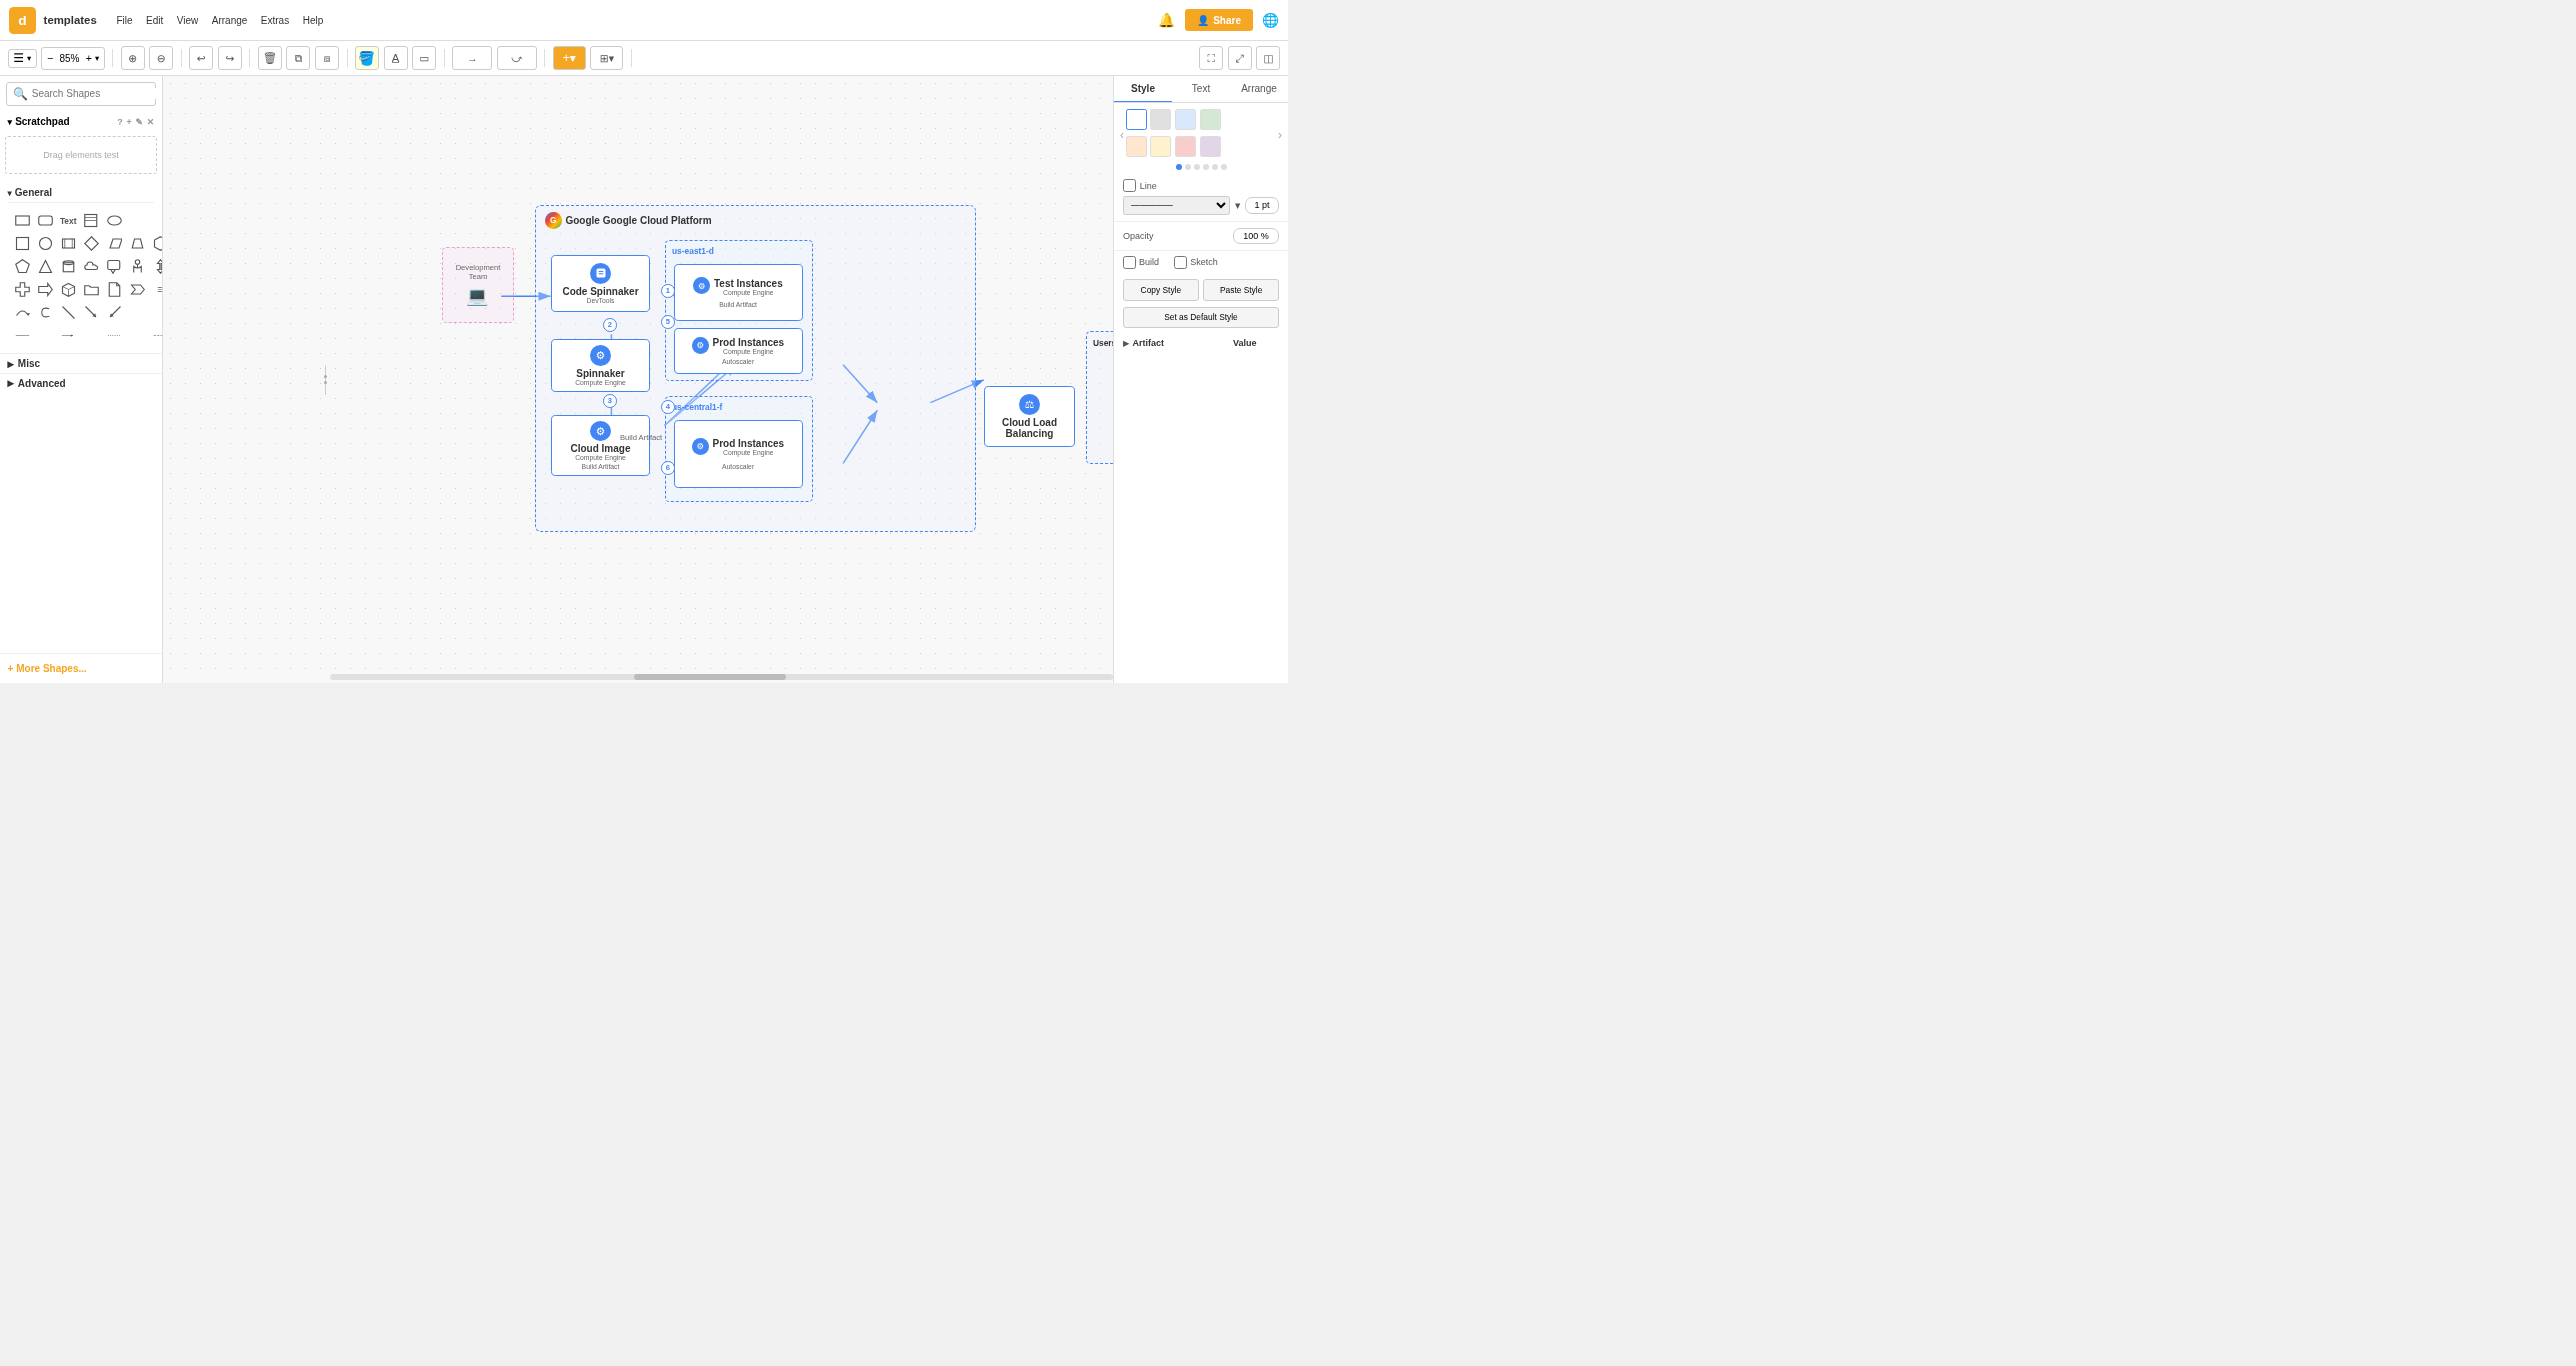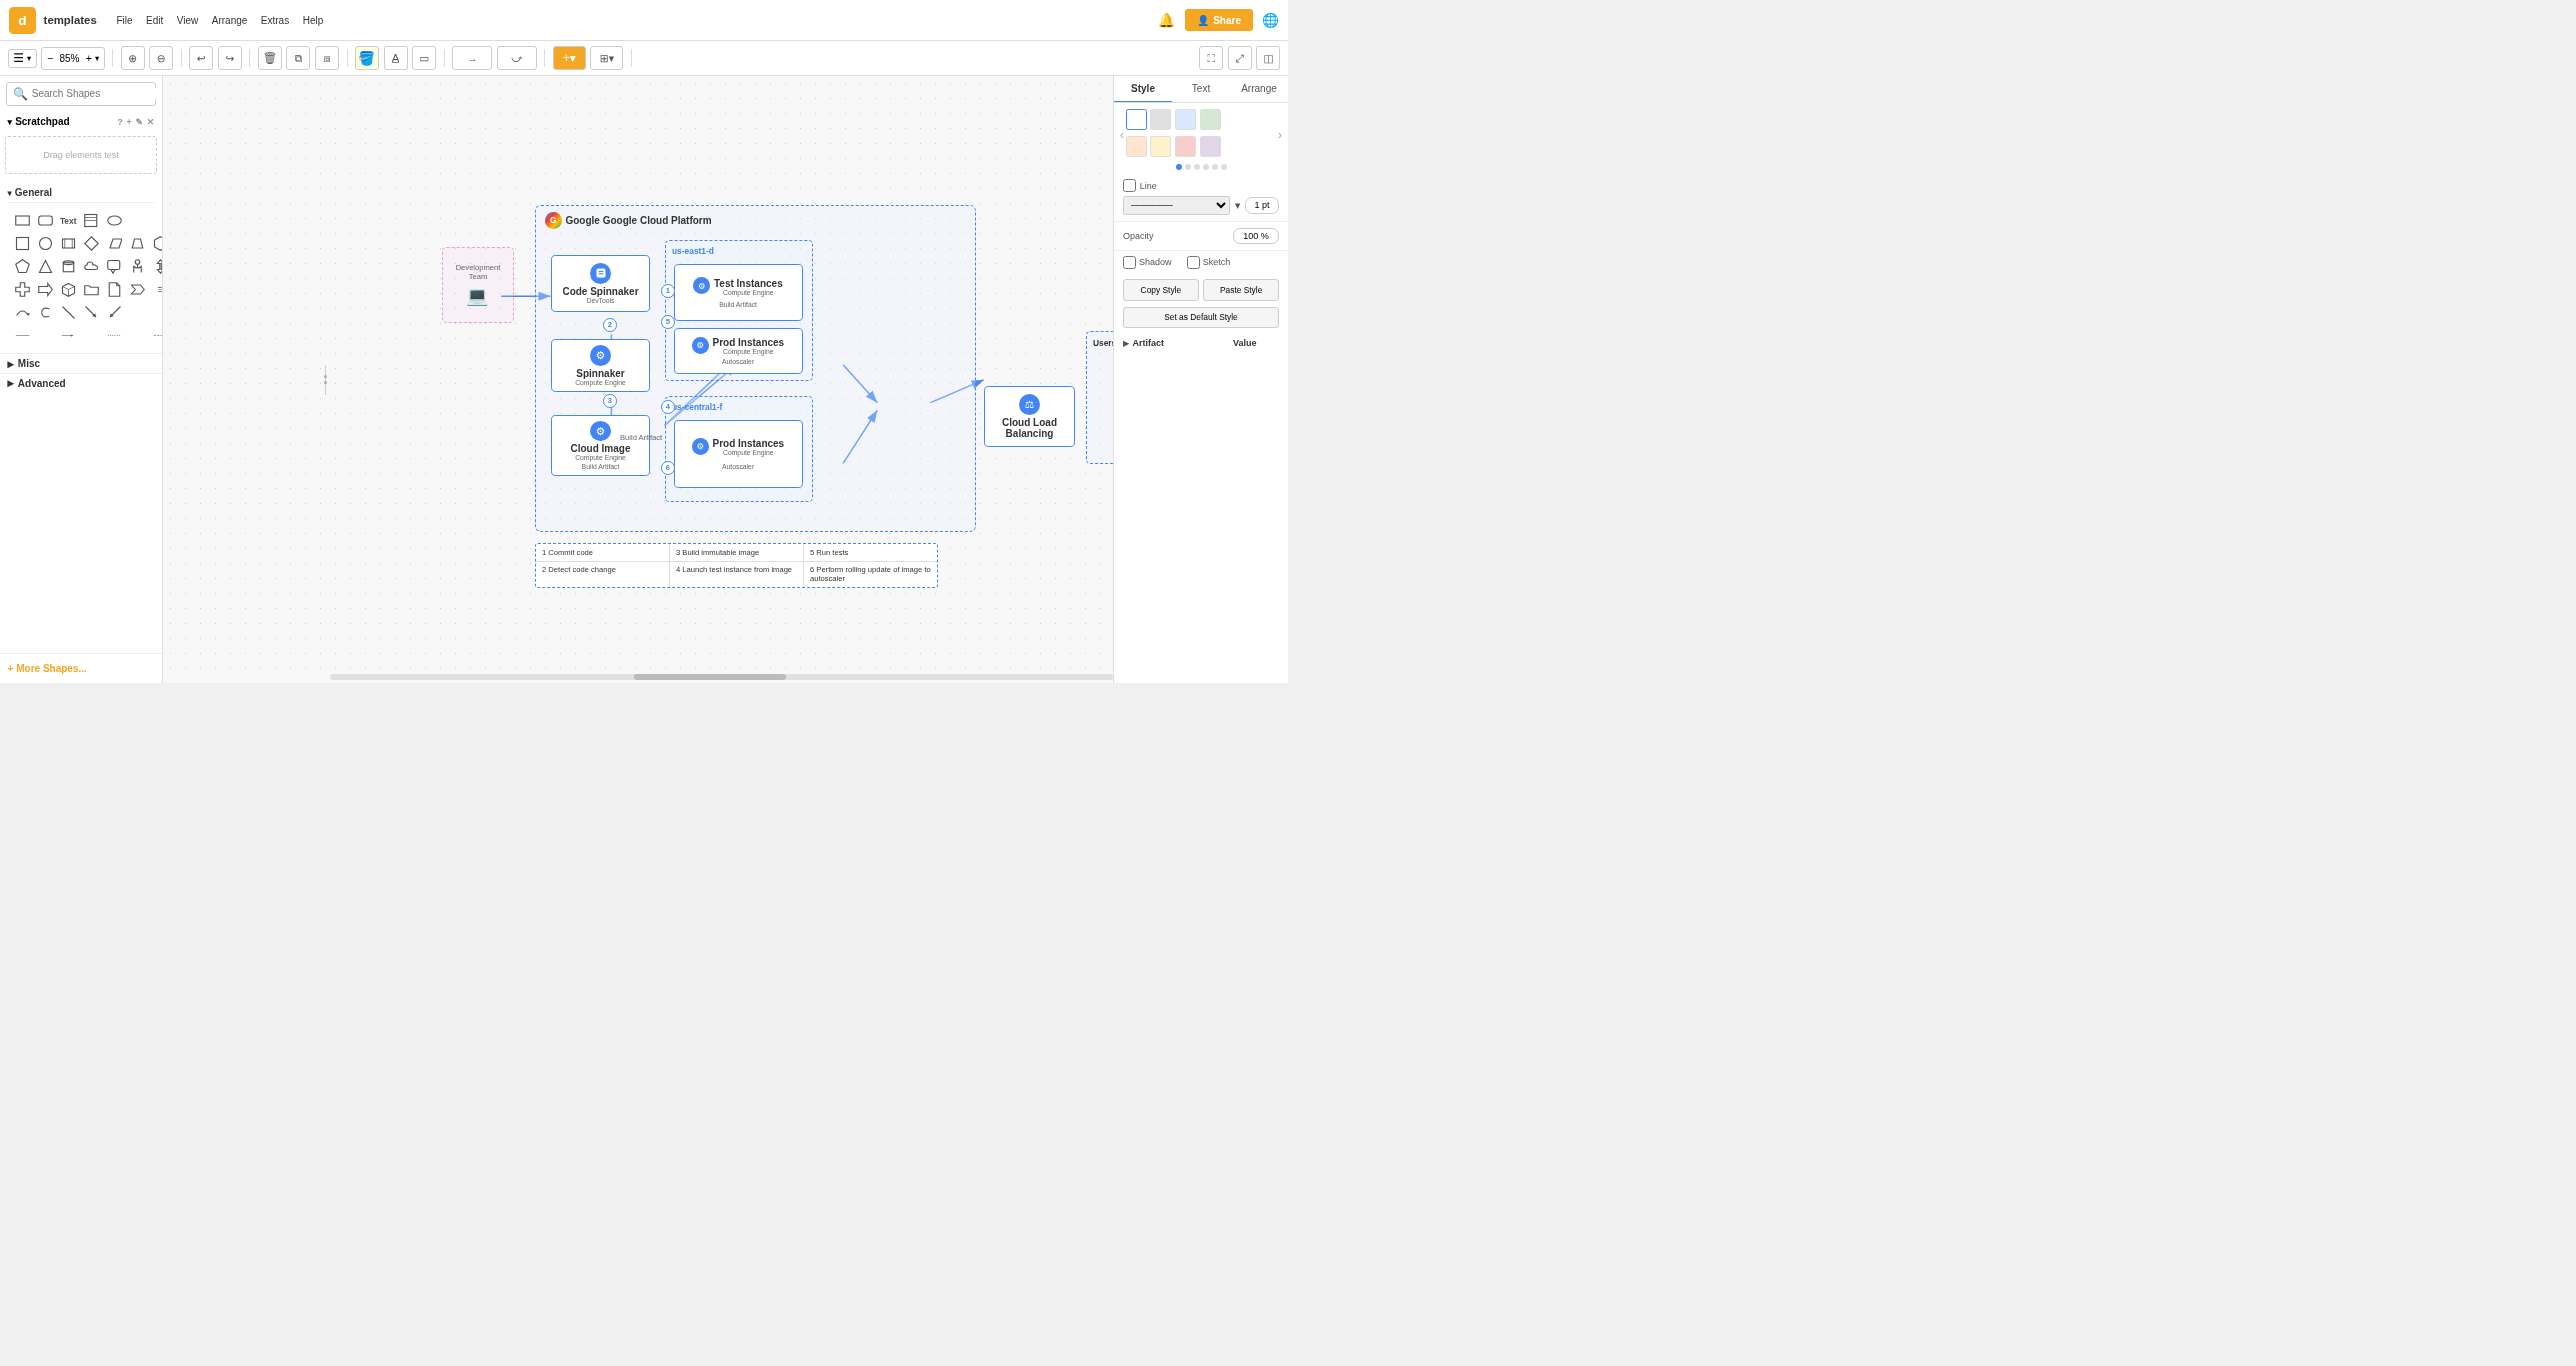--- a/index.html
+++ b/index.html
@@ -683,32 +683,20 @@
       <div class="service-icon" style="background:#4285f4;">⚖</div>
       <div class="service-name">Cloud Load</div>
       <div class="service-name">Balancing</div>
     </div>
 
     <div class="users-box" style="left:923px;top:255px;width:114px;height:133px;">
       <div class="users-label">Users</div>
 
     </div>
 
-    <div class="legend-table" style="left:372px;top:467px;width:403px;">
-      <div class="legend-row">
-        <div class="legend-cell">1 Commit code</div>
-        <div class="legend-cell">3 Build immutable image</div>
-        <div class="legend-cell">5 Run tests</div>
-      </div>
-      <div class="legend-row">
-        <div class="legend-cell">2 Detect code change</div>
-        <div class="legend-cell">4 Launch test instance from image</div>
-        <div class="legend-cell">6 Perform rolling update of image to autoscaler</div>
-      </div>
-    </div>
 
     <div style="position:absolute;left:457px;top:357px;font-size:7.6px;color:#666;">Build Artifact</div>
 
     <div style="position:absolute;bottom:3px;left:167px;right:0;height:6px;background:#e0e0e0;border-radius:3px;">
       <div style="width:152px;height:6px;background:#bbb;border-radius:3px;margin-left:304px;"></div>
     </div>
   </div>
 
   <div id="right-panel">
     <div id="panel-tabs">
@@ -764,21 +752,21 @@
       </div>
 
       <div class="opacity-row">
         <span class="opacity-label">Opacity</span>
         <input type="text" class="opacity-input" style="margin-left: auto;" value="100 %">
       </div>
 
       <div class="check-row">
         <div class="check-item">
           <input type="checkbox" style="">
-          <span>Shadow</span>
+          <span>Build</span>
         </div>
         <div class="check-item" style="margin-left:7.6px;">
           <input type="checkbox" style="">
           <span>Sketch</span>
         </div>
       </div>
 
       <div class="btn-row">
         <div class="style-btn">Copy Style</div>
         <div class="style-btn">Paste Style</div>

